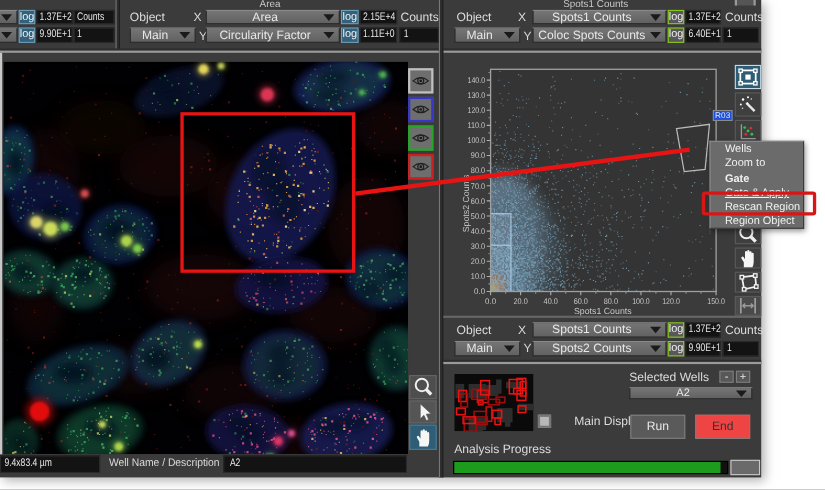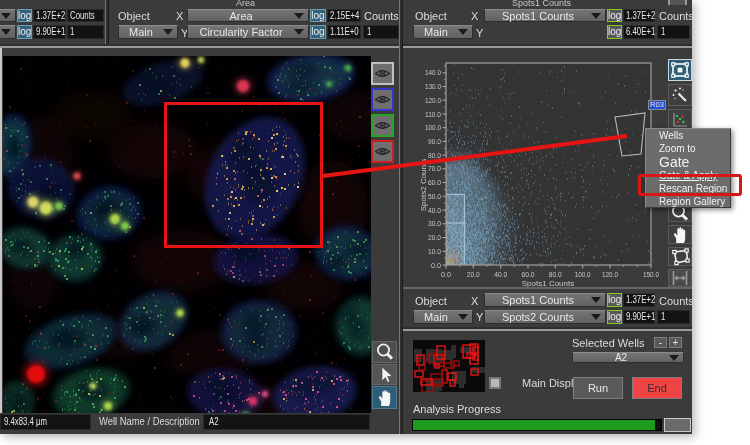--- a/index.html
+++ b/index.html
@@ -61,20 +61,24 @@
       <span class="tri"></span>
     </div>
     <div class="logb" style="left:607px;top:9px;width:15px;height:13px;line-height:11px;">log</div>
     <div class="df" style="left:623px;top:9px;width:32px;height:13px;font-size:10px;padding-left:2px;line-height:11px;"><i>1.37E+2</i></div>
     <div class="lb" style="left:659px;top:10px;font-size:11px;color:#dcdcdc;">Counts</div>
     <div class="cmb" style="left:413px;top:25px;width:60px;height:14px;">
       <span class="ct" style="font-size:11px;">Main</span>
       <span class="tri"></span>
     </div>
     <div class="lb" style="left:476px;top:27px;font-size:11px;color:#dcdcdc;">Y</div>
+    <div class="cmb" style="left:484px;top:25px;width:122px;height:14px;">
+      <span class="ct" style="font-size:11px;">Coloc Spots  Counts</span>
+      <span class="tri"></span>
+    </div>
     <div class="logb" style="left:607px;top:25px;width:15px;height:14px;line-height:12px;">log</div>
     <div class="df" style="left:623px;top:25px;width:32px;height:14px;font-size:10px;padding-left:2px;line-height:12px;"><i>6.40E+1</i></div>
     <div class="df" style="left:657px;top:25px;width:33px;height:14px;font-size:10px;padding-left:3px;line-height:12px;"><i>1</i></div>
     <div style="position:absolute;left:668px;top:0;width:19px;height:5px;background:#555;border-left:2px solid #999;border-right:2px solid #999;"></div>
     <div style="position:absolute;left:0;top:44px;width:692px;height:4px;background:#2e2e2e;border-bottom:2px solid #9a9a9a;"></div>
     <div style="position:absolute;left:0;top:48px;width:2px;height:365px;background:#c8c8c8;"></div>
     <div style="position:absolute;left:3px;top:56px;width:368px;height:357px;overflow:hidden;"><svg width="368" height="357" viewBox="0 0 368 357">
         <defs>
           <filter id="b4" x="-60%" y="-60%" width="220%" height="220%">
             <feGaussianBlur stdDeviation="3"></feGaussianBlur>
@@ -559,17 +563,17 @@
     </div>
     <div style="position:absolute;left:664px;top:418px;width:27px;height:14px;background:#6a6a6a;border:1px solid #c8c8c8;"></div>
   </div>
 <div style="position:absolute;left:164px;top:102px;width:159px;height:146px;border:3.5px solid #e81414;z-index:30;"></div>
 <svg style="position:absolute;left:0;top:0;z-index:29;pointer-events:none;" width="750" height="445">
     <line x1="323" y1="176" x2="627" y2="136" stroke="#e81414" stroke-width="4"></line>
   </svg>
 <div style="position:absolute;left:645px;top:128px;width:86px;height:80px;background:#6b6b6b;border:1px solid #8a8a8a;border-right-color:#3a3a3a;border-bottom-color:#3a3a3a;box-shadow:2px 2px 5px rgba(0,0,0,0.45);z-index:31;overflow:hidden;">
     <div style="height:13.3px;line-height:13.3px;padding-left:13px;color:#f2f2f2;font-size:10px;white-space:nowrap;">Wells</div>
     <div style="height:13.3px;line-height:13.3px;padding-left:13px;color:#f2f2f2;font-size:10px;white-space:nowrap;">Zoom to</div>
-    <div style="height:13.3px;line-height:13.3px;padding-left:13px;color:#f2f2f2;font-size:14px;white-space:nowrap;">Gate</div>
+    <div style="height:13.3px;line-height:13.3px;padding-left:13px;color:#f2f2f2;font-size:10px;white-space:nowrap;font-weight:bold;">Gate</div>
     <div style="height:13.3px;line-height:13.3px;padding-left:13px;color:#f2f2f2;font-size:10px;white-space:nowrap;text-decoration:underline;">Gate &amp; Apply</div>
     <div style="height:13.3px;line-height:13.3px;padding-left:13px;color:#f2f2f2;font-size:10px;white-space:nowrap;">Rescan Region</div>
-    <div style="height:13.3px;line-height:13.3px;padding-left:13px;color:#f2f2f2;font-size:10px;white-space:nowrap;">Region Gallery</div>
+    <div style="height:13.3px;line-height:13.3px;padding-left:13px;color:#f2f2f2;font-size:10px;white-space:nowrap;">Region Object</div>
   </div>
 <div style="position:absolute;left:638px;top:174px;width:104px;height:22px;border:3.5px solid #d81616;border-radius:3px;z-index:32;"></div>
 </body></html>

